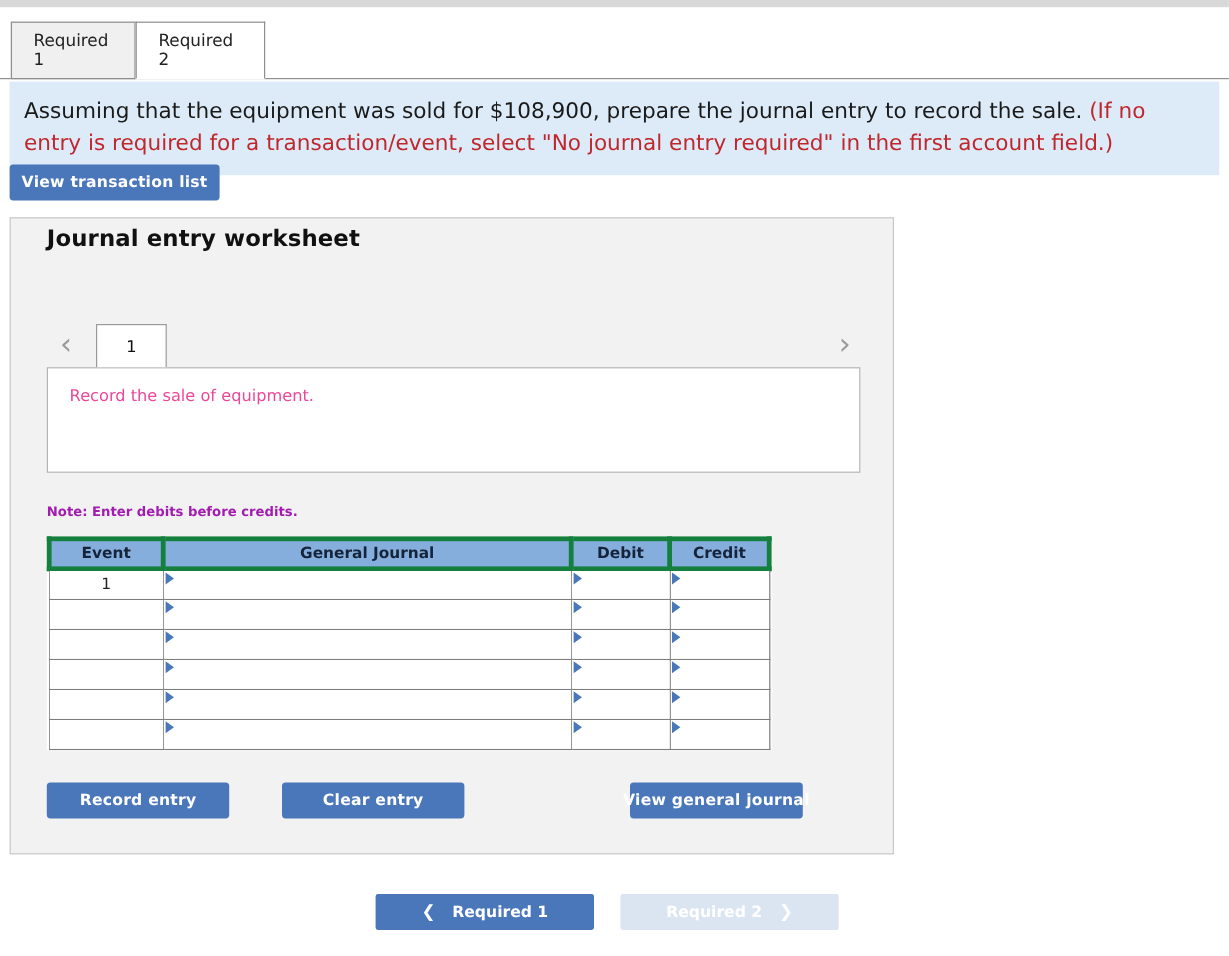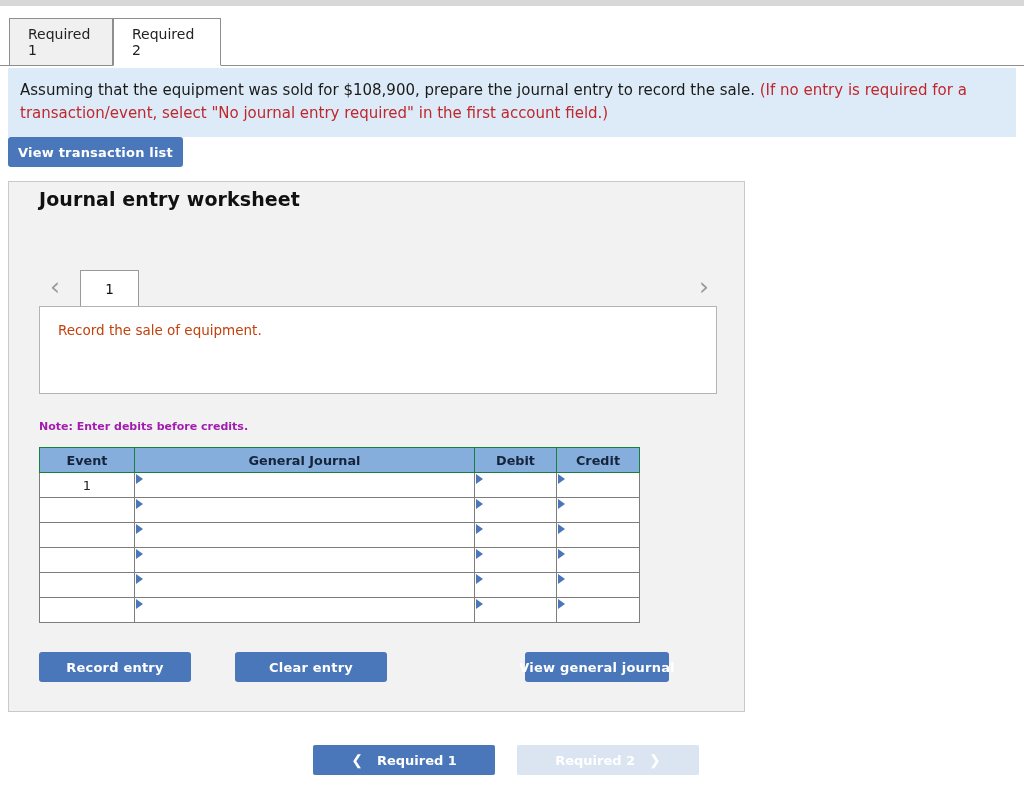--- a/index.html
+++ b/index.html
@@ -64,21 +64,21 @@
   }
 
   
   .instructions {
     position: absolute;
     top: 68px; left: 8px;
     width: 1008px;
     min-height: 52px;
     background: #dcebf7;
     padding: 11px 14px 12px 12px;
-    font-size: 15px;
+    font-size: 18px;
     line-height: 1.52;
     color: #1a1a1a;
   }
   .instructions .red { color: #c0272d; }
 
   
   .btn {
     background: #4a77ba;
     color: #ffffff;
     border: none;
@@ -162,42 +162,42 @@
   
   .tx-box {
     position: absolute;
     top: 124px; left: 30px;
     width: 678px;
     height: 88px;
     background: #ffffff;
     border: 1px solid #b4b4b4;
     padding: 15px 0 0 18px;
     font-size: 13.5px;
-    color: #c2410c;
+    color: #ec4899;
   }
 
   .note {
     position: absolute;
     top: 238px; left: 30px;
     font-size: 11px;
     color: #a21caf;
     font-weight: bold;
   }
 
   
   .jtable {
     position: absolute;
     top: 265px; left: 30px;
     border-collapse: collapse;
     table-layout: fixed;
     background: #ffffff;
   }
   .jtable th {
     background: #85aedd;
-    border: 1px solid #15803d;
+    border: 4px solid #15803d;
     height: 25px;
     font-size: 12.8px;
     font-weight: bold;
     color: #15243a;
     text-align: center;
     padding: 0;
   }
   .jtable td {
     border: 1px solid #7d7d7d;
     height: 25px;

